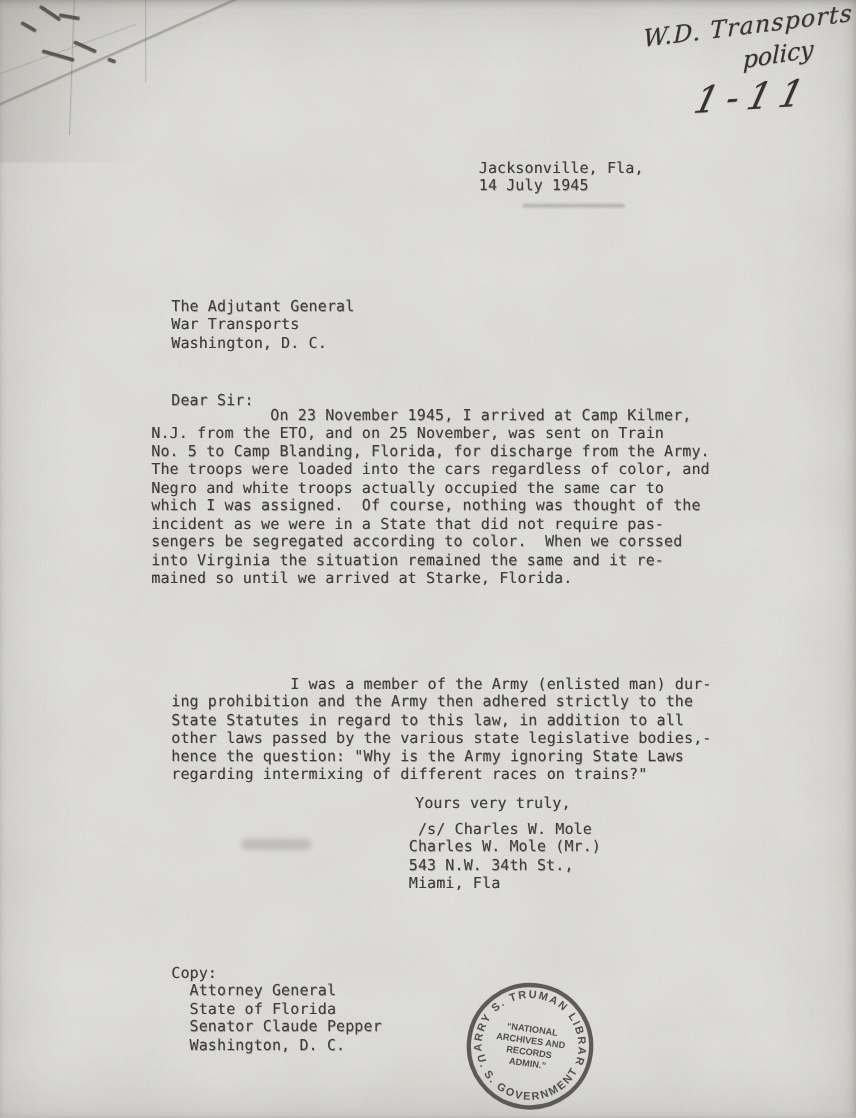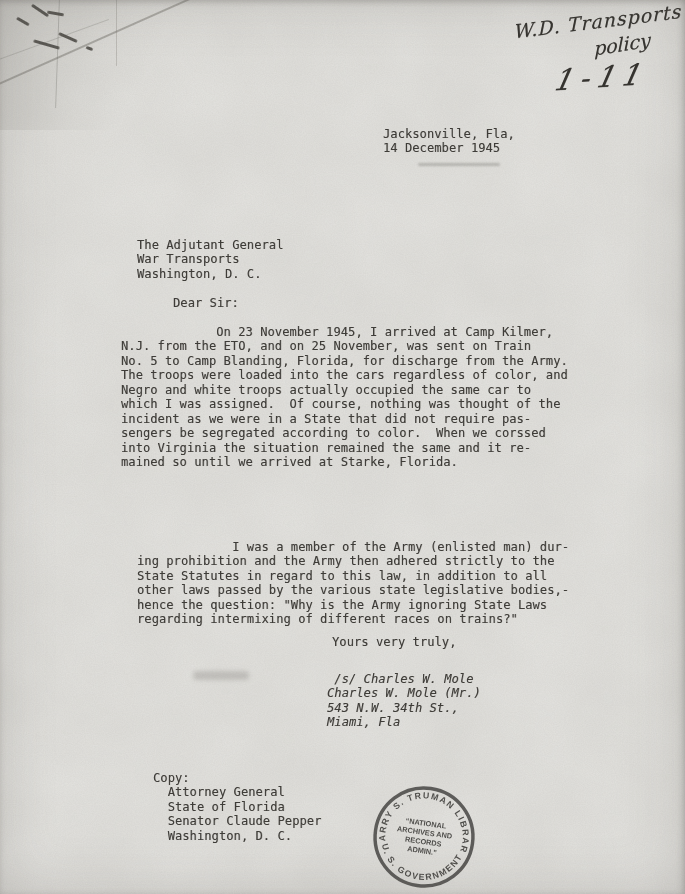--- a/index.html
+++ b/index.html
@@ -93,47 +93,47 @@
   <div class="tear tear6"></div>
 
   <div class="hand hw-line1">W.D. Transports</div>
   <div class="hand hw-line2">policy</div>
   <div class="hand hw-num">1-11</div>
 
   <div class="smudge smudge-date"></div>
   <div class="smudge smudge-closing"></div>
 
   <div class="type" style="left:383px;top:127px;">Jacksonville, Fla,
-14 December 1945</div>
+14 July 1945</div>
   <div class="type" style="left:137px;top:238px;">The Adjutant General
 War Transports
 Washington, D. C.</div>
-  <div class="type" style="left:137px;top:296px;margin-left:36px;">Dear Sir:</div>
+  <div class="type" style="left:137px;top:313px;">Dear Sir:</div>
   <div class="type" style="left:121px;top:325px;">             On 23 November 1945, I arrived at Camp Kilmer,
 N.J. from the ETO, and on 25 November, was sent on Train
 No. 5 to Camp Blanding, Florida, for discharge from the Army.
 The troops were loaded into the cars regardless of color, and
 Negro and white troops actually occupied the same car to
 which I was assigned.  Of course, nothing was thought of the
 incident as we were in a State that did not require pas-
 sengers be segregated according to color.  When we corssed
 into Virginia the situation remained the same and it re-
 mained so until we arrived at Starke, Florida.</div>
   <div class="type" style="left:137px;top:540px;">             I was a member of the Army (enlisted man) dur-
 ing prohibition and the Army then adhered strictly to the
 State Statutes in regard to this law, in addition to all
 other laws passed by the various state legislative bodies,-
 hence the question: "Why is the Army ignoring State Laws
 regarding intermixing of different races on trains?"</div>
   <div class="type" style="left:332px;top:635px;">Yours very truly,</div>
-  <div class="type" style="left:327px;top:672px;font-style:italic;"> /s/ Charles W. Mole
+  <div class="type" style="left:327px;top:656px;"> /s/ Charles W. Mole
 Charles W. Mole (Mr.)
 543 N.W. 34th St.,
 Miami, Fla</div>
-  <div class="type" style="left:137px;top:771px;margin-left:16px;">Copy:
+  <div class="type" style="left:137px;top:771px;">Copy:
   Attorney General
   State of Florida
   Senator Claude Pepper
   Washington, D. C.</div>
 
   <div class="stamp">
     <svg viewBox="0 0 104 104">
       <defs>
         <path id="arcTop" d="M 15.3,62 A 38,38 0 1 1 88.7,62" fill="none"></path>
         <path id="arcBottom" d="M 10.6,45 A 42,42 0 1 0 93.4,45" fill="none"></path>

